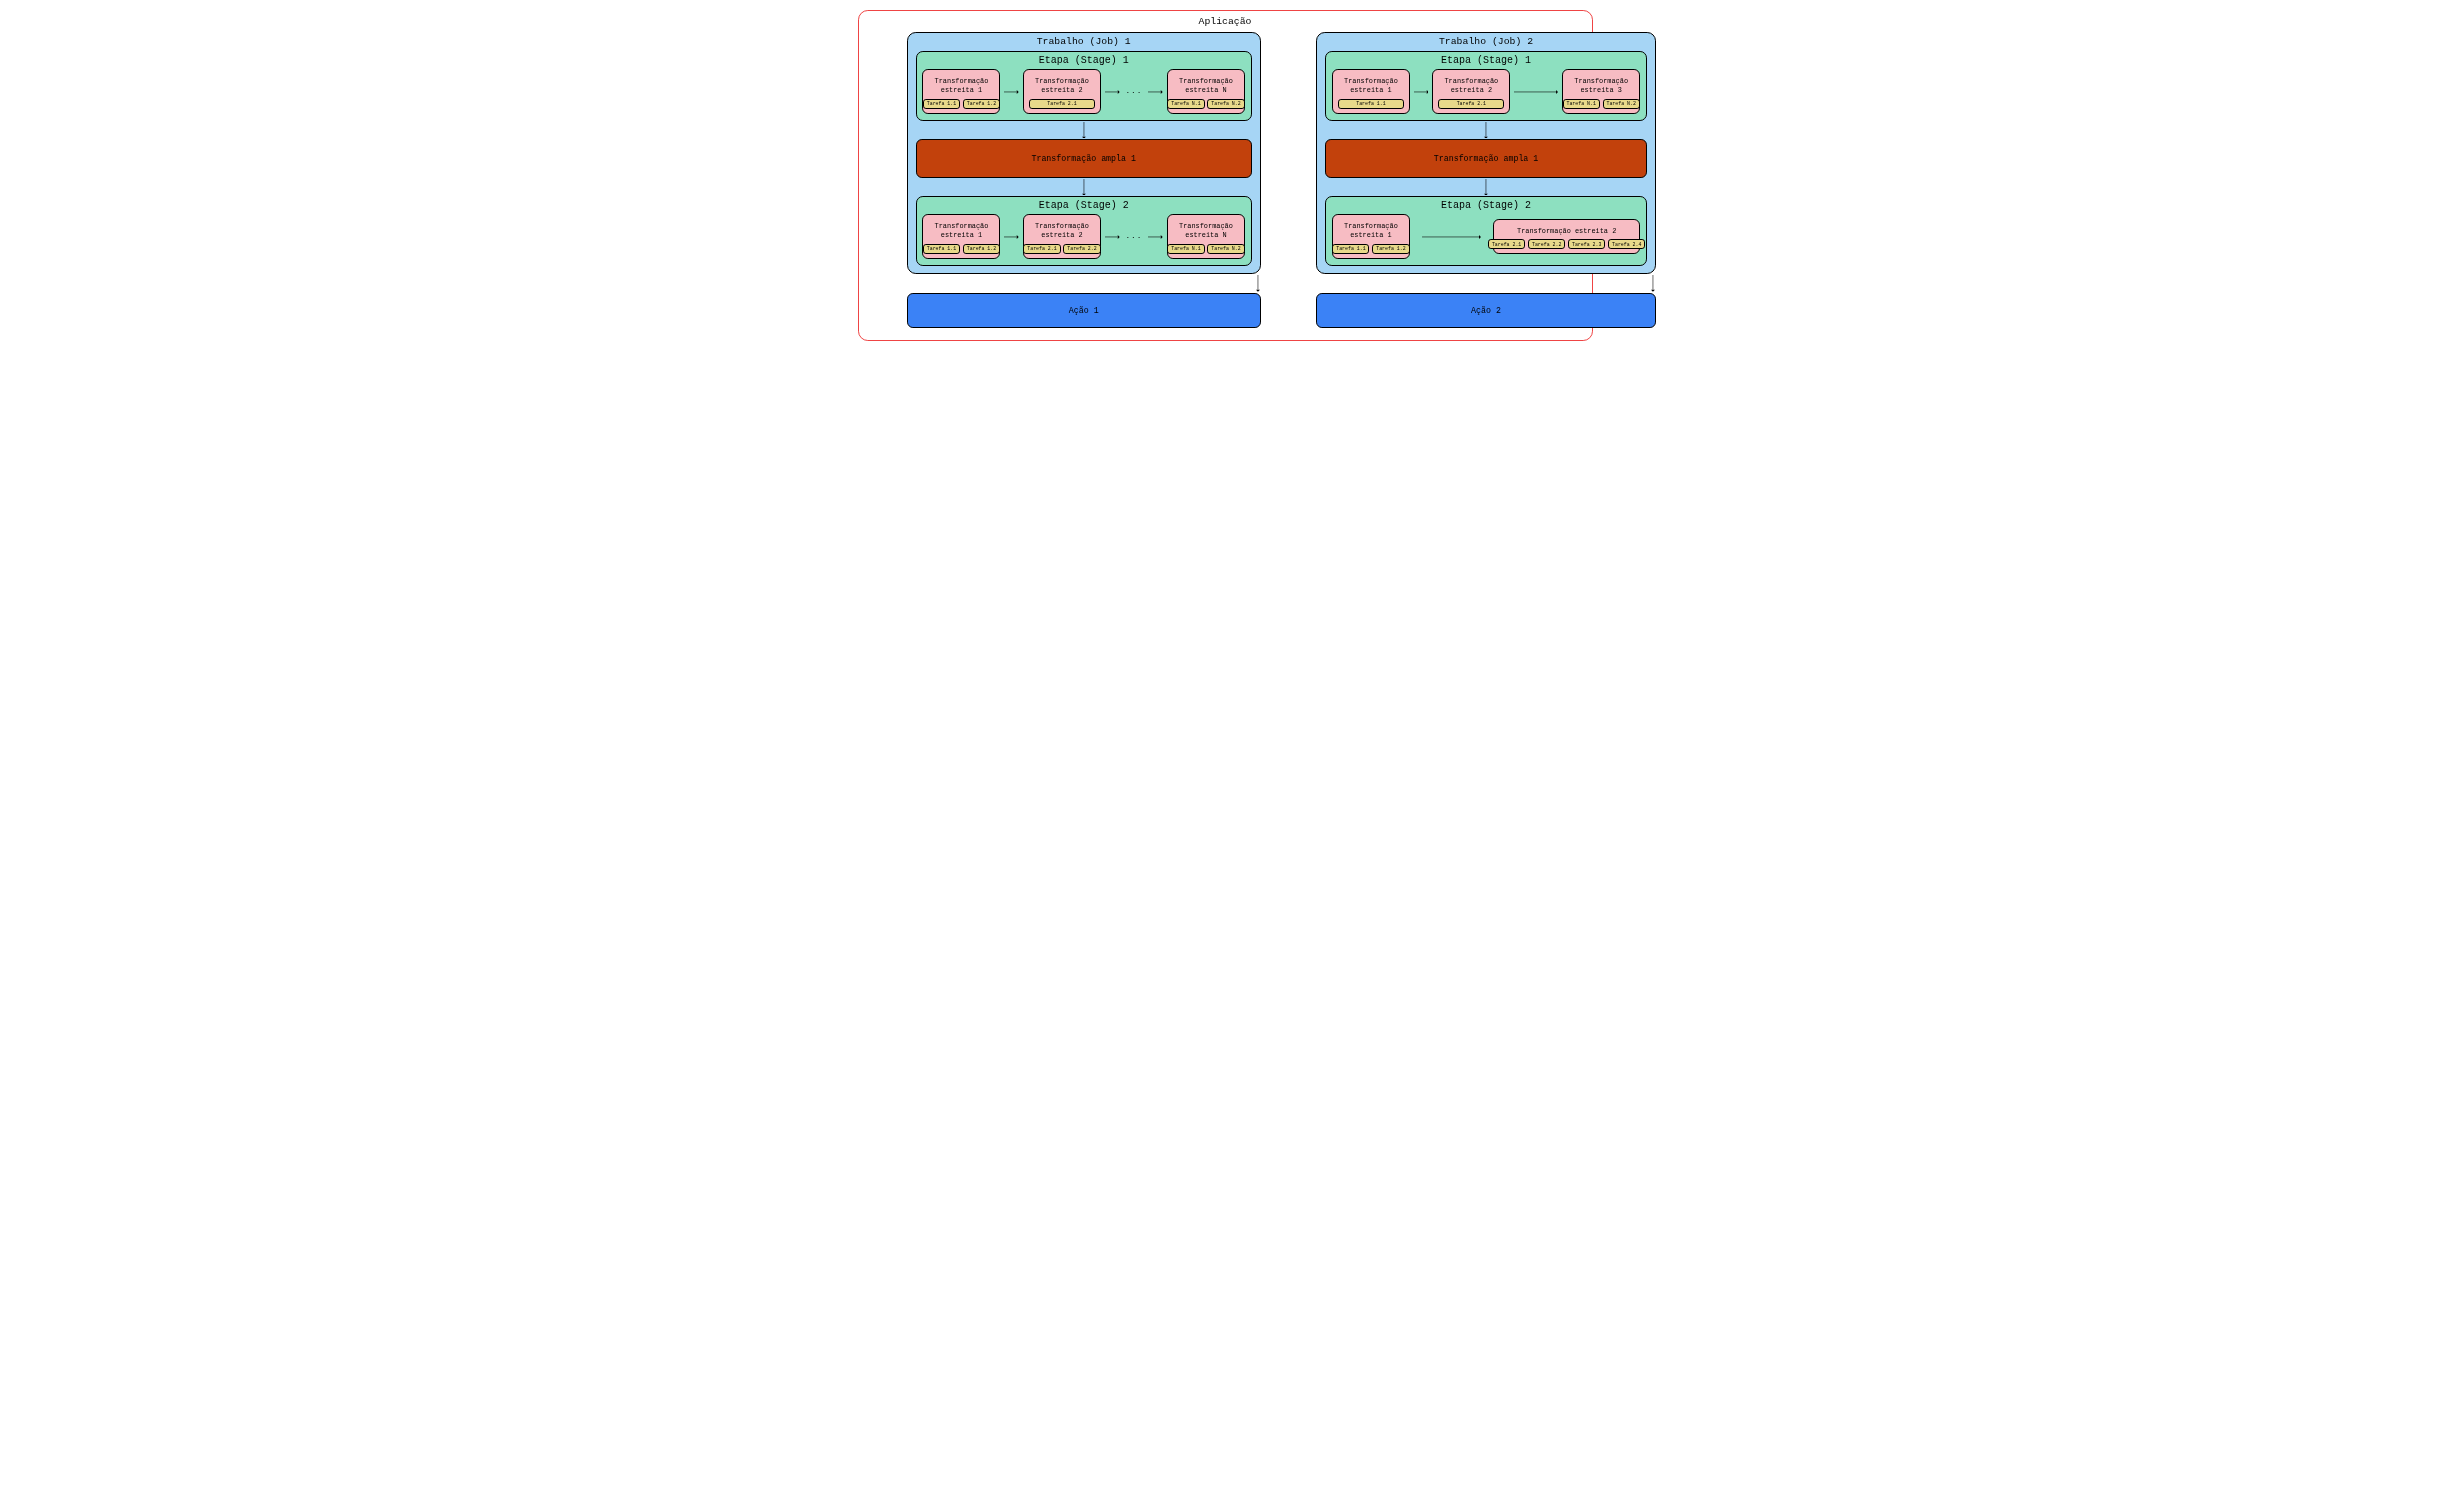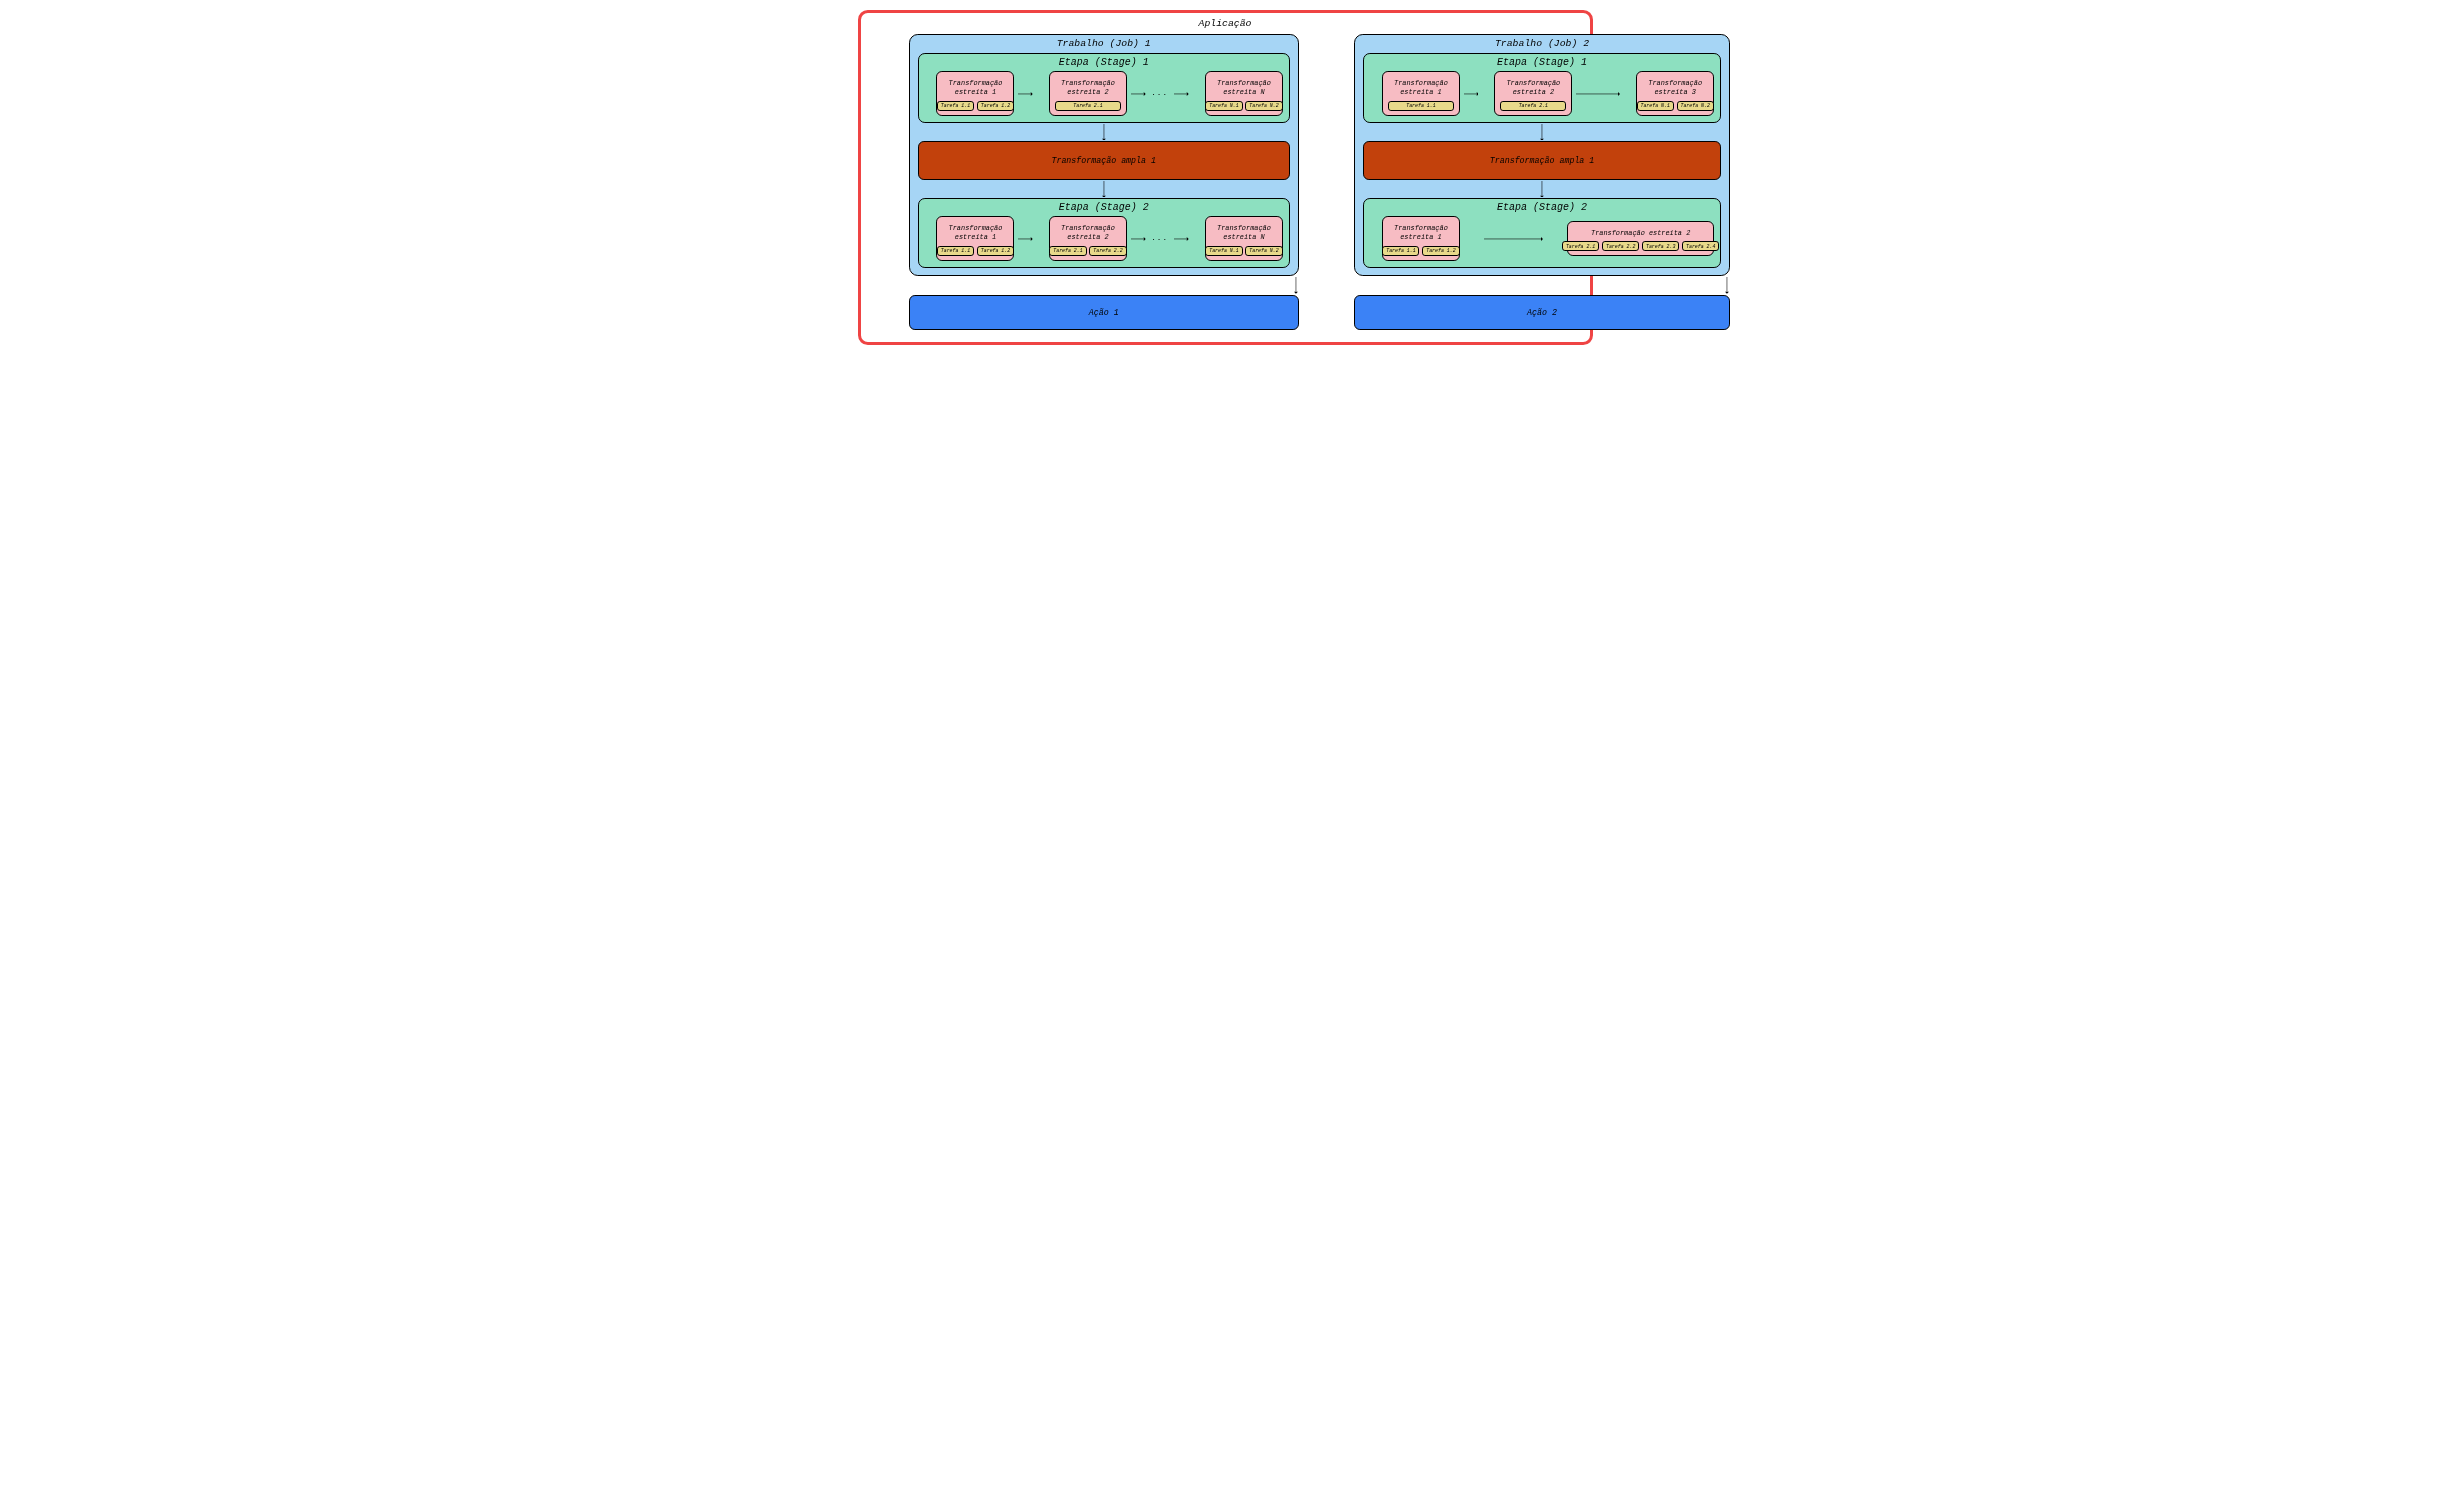--- a/index.html
+++ b/index.html
@@ -6,26 +6,25 @@
   body {
     margin: 0;
     padding: 9.8px;
     font-family: 'Courier New', monospace;
     background: #fff;
     display: flex;
     justify-content: center;
     align-items: flex-start;
   }
   .application {
-    border: 3px solid #ef4444;
+    border: 1px solid #ef4444;
     border-radius: 9.8px;
     padding: 4.9px 12.3px 12.3px 12.3px;
     width: 735px;
     position: relative;
-    font-style: italic;
   }
   .app-title {
     text-align: center;
     font-size: 9.8px;
     margin-bottom: 4.9px;
   }
   .jobs-row {
     display: flex;
     gap: 19.6px;
     justify-content: space-between;
@@ -130,21 +129,21 @@
   }
   .action-box {
     background: #3b82f6;
     border: 0.7px solid #000;
     border-radius: 5.9px;
     width: 100%;
     padding: 11.8px 4.9px;
     text-align: center;
     font-size: 8.3px;
   }
-  .t-w160 { width: 78px; margin-left: 12px; }
+  .t-w160 { width: 78px; }
   .t-w300 { width: 147px; }
 </style>
 </head>
 <body>
 
 <div class="application">
   <div class="app-title">Aplicação</div>
 
   <div class="jobs-row">
 

